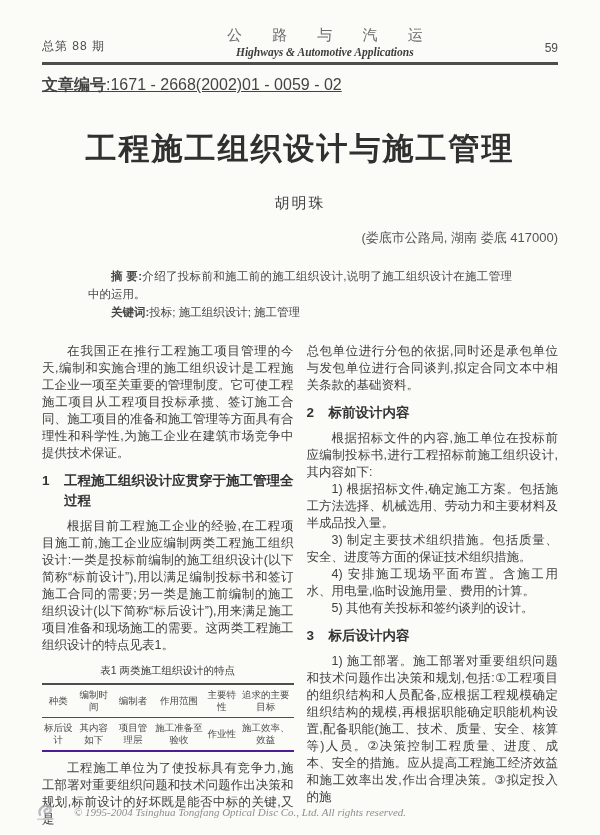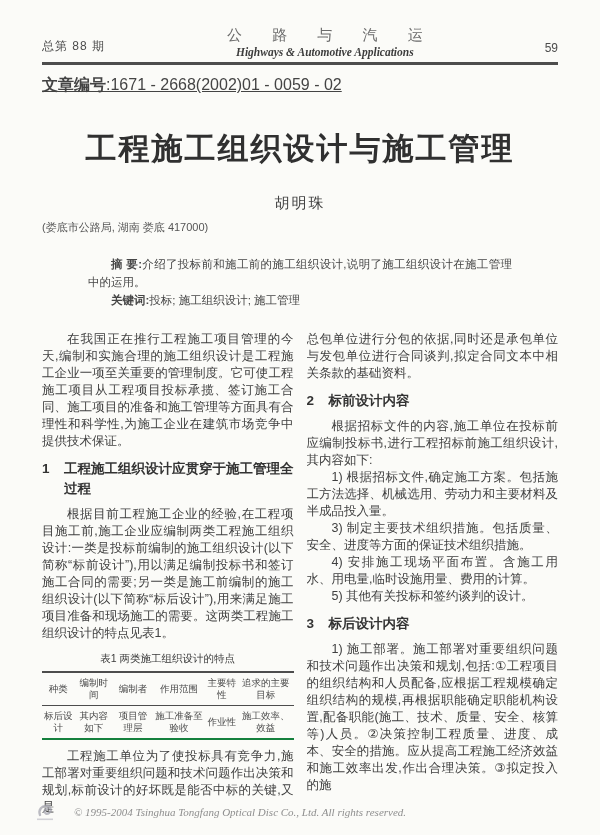--- a/index.html
+++ b/index.html
@@ -20,38 +20,38 @@
   .journal-cn { font-size: 15px; color: #6b6b6b; letter-spacing: 13px; text-indent: 13px; white-space: nowrap; }
   .journal-en { font-family: "Liberation Serif", "DejaVu Serif", serif; font-style: italic; font-weight: bold; font-size: 11.5px; color: #3c3c3c; margin-top: 1px; white-space: nowrap; }
   .pageno { font-size: 12px; color: #4c4c4c; padding-bottom: 3px; }
   .hrule { height: 3px; background: #4d4d4d; margin-top: 4px; }
 
   
   .article-no { margin-top: 10px; font-size: 16px; color: #444; text-decoration: underline; }
   .article-no .lbl { font-weight: bold; }
   .title { text-align: center; font-size: 31px; font-weight: bold; color: #303030; letter-spacing: 2px; margin-top: 32px; }
   .author { text-align: center; font-size: 15px; color: #444; margin-top: 24px; letter-spacing: 2px; }
-  .affiliation { text-align: left; font-size: 11px; color: #555; margin-top: 7px; }
+  .affiliation { text-align: right; font-size: 13px; color: #555; margin-top: 16px; }
 
   .abstract-block { margin: 20px 46px 0 46px; font-size: 11.5px; line-height: 18px; color: #464646; }
   .abstract-text, .keywords-line { text-indent: 2em; text-align: justify; }
   .abstract-text .lbl, .keywords-line .lbl { font-weight: bold; }
 
   
   .columns { display: flex; gap: 13px; margin-top: 22px; height: 499px; overflow: hidden; }
   .col { width: 251.5px; overflow: hidden; font-size: 12.5px; line-height: 17px; color: #404040; text-align: justify; }
   .para { margin: 0; }
   .para.indent { text-indent: 2em; }
   .section-heading { display: flex; font-weight: bold; font-size: 13.5px; line-height: 20px; color: #333; margin: 9px 0 7px 0; }
   .section-heading .num { width: 22px; flex: none; }
   .section-heading .stitle { flex: 1; }
 
   
   .table-caption { text-align: center; font-size: 10.5px; font-weight: normal; color: #3a3a3a; margin: 8px 0 4px 0; }
-  table.spec { width: 100%; border-collapse: collapse; font-size: 9.5px; line-height: 12px; color: #4a4a4a; border-top: 2px solid #4d4d4d; border-bottom: 2px solid #15803d; margin-bottom: 8px; }
+  table.spec { width: 100%; border-collapse: collapse; font-size: 9.5px; line-height: 12px; color: #4a4a4a; border-top: 2px solid #4d4d4d; border-bottom: 2px solid #4c1d95; margin-bottom: 8px; }
   table.spec th { font-weight: normal; border-bottom: 1.5px solid #4d4d4d; padding: 4px 1px; text-align: center; vertical-align: middle; }
   table.spec td { padding: 4px 1px; text-align: center; vertical-align: middle; }
 
   
   .footer { position: absolute; left: 30px; bottom: 12px; display: flex; align-items: center; gap: 14px; }
   .logo-box { width: 30px; height: 22px; display: flex; align-items: center; justify-content: center; opacity: 0.75; }
   .copyright { font-family: Liberation Serif, serif; font-style: italic; font-size: 11px; color: #8e8e8e; }
 </style>
 </head>
 <body>

